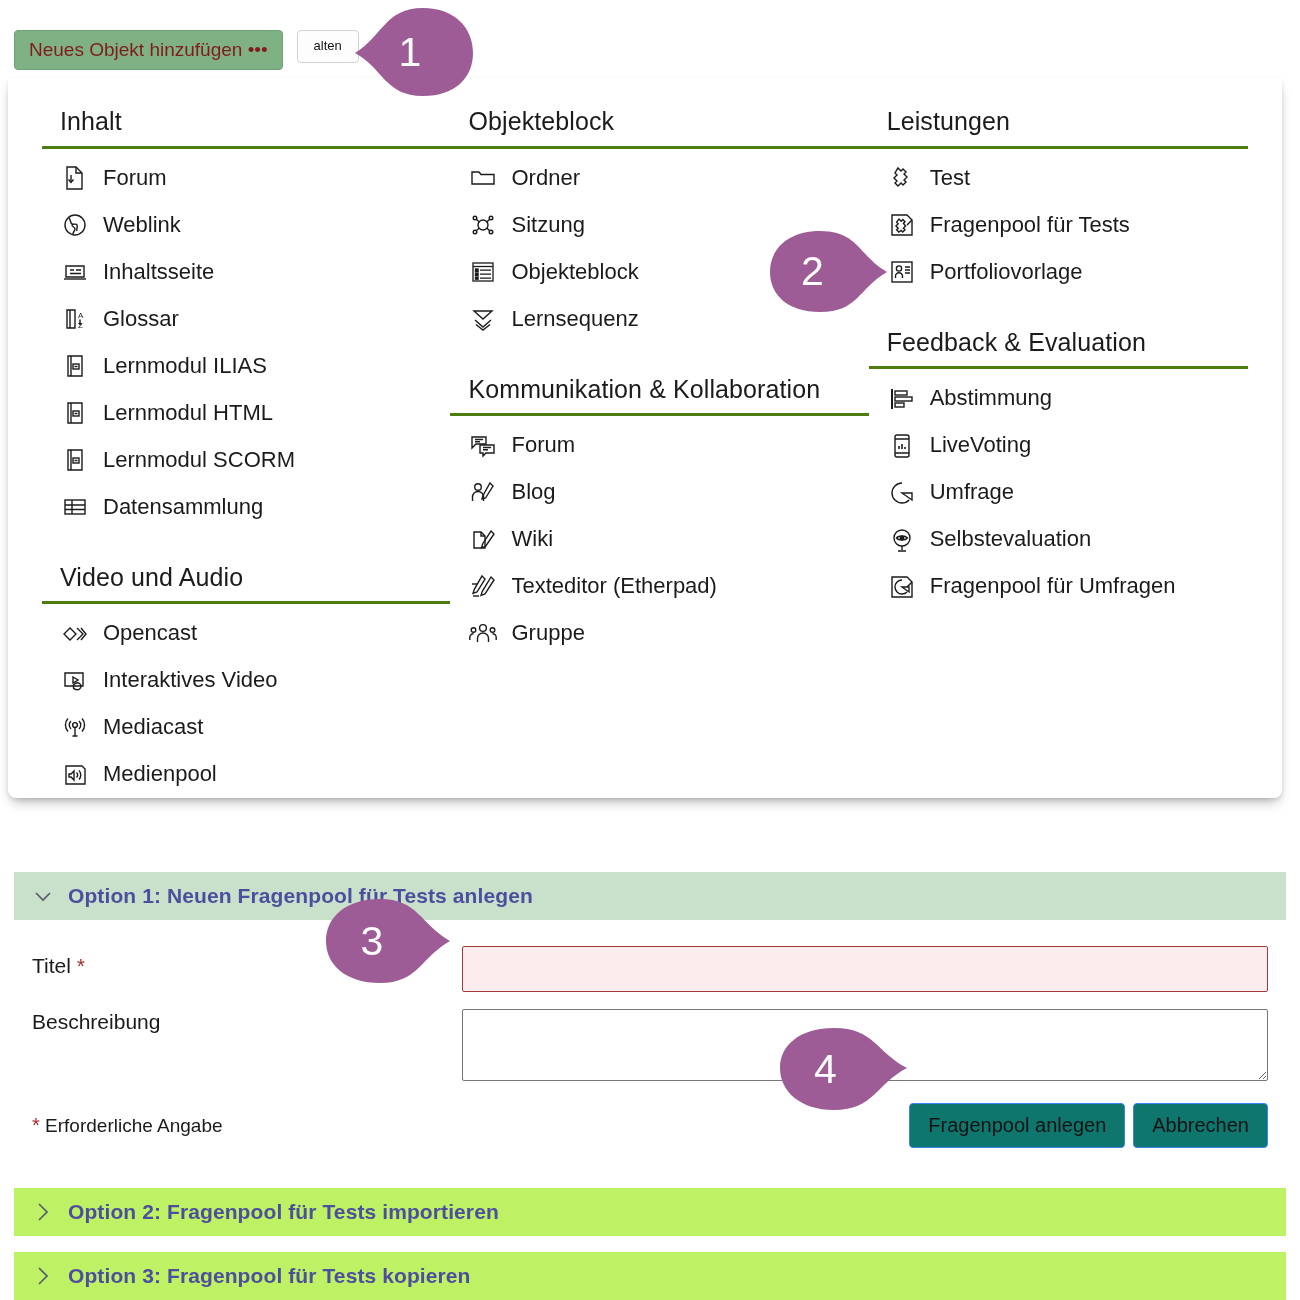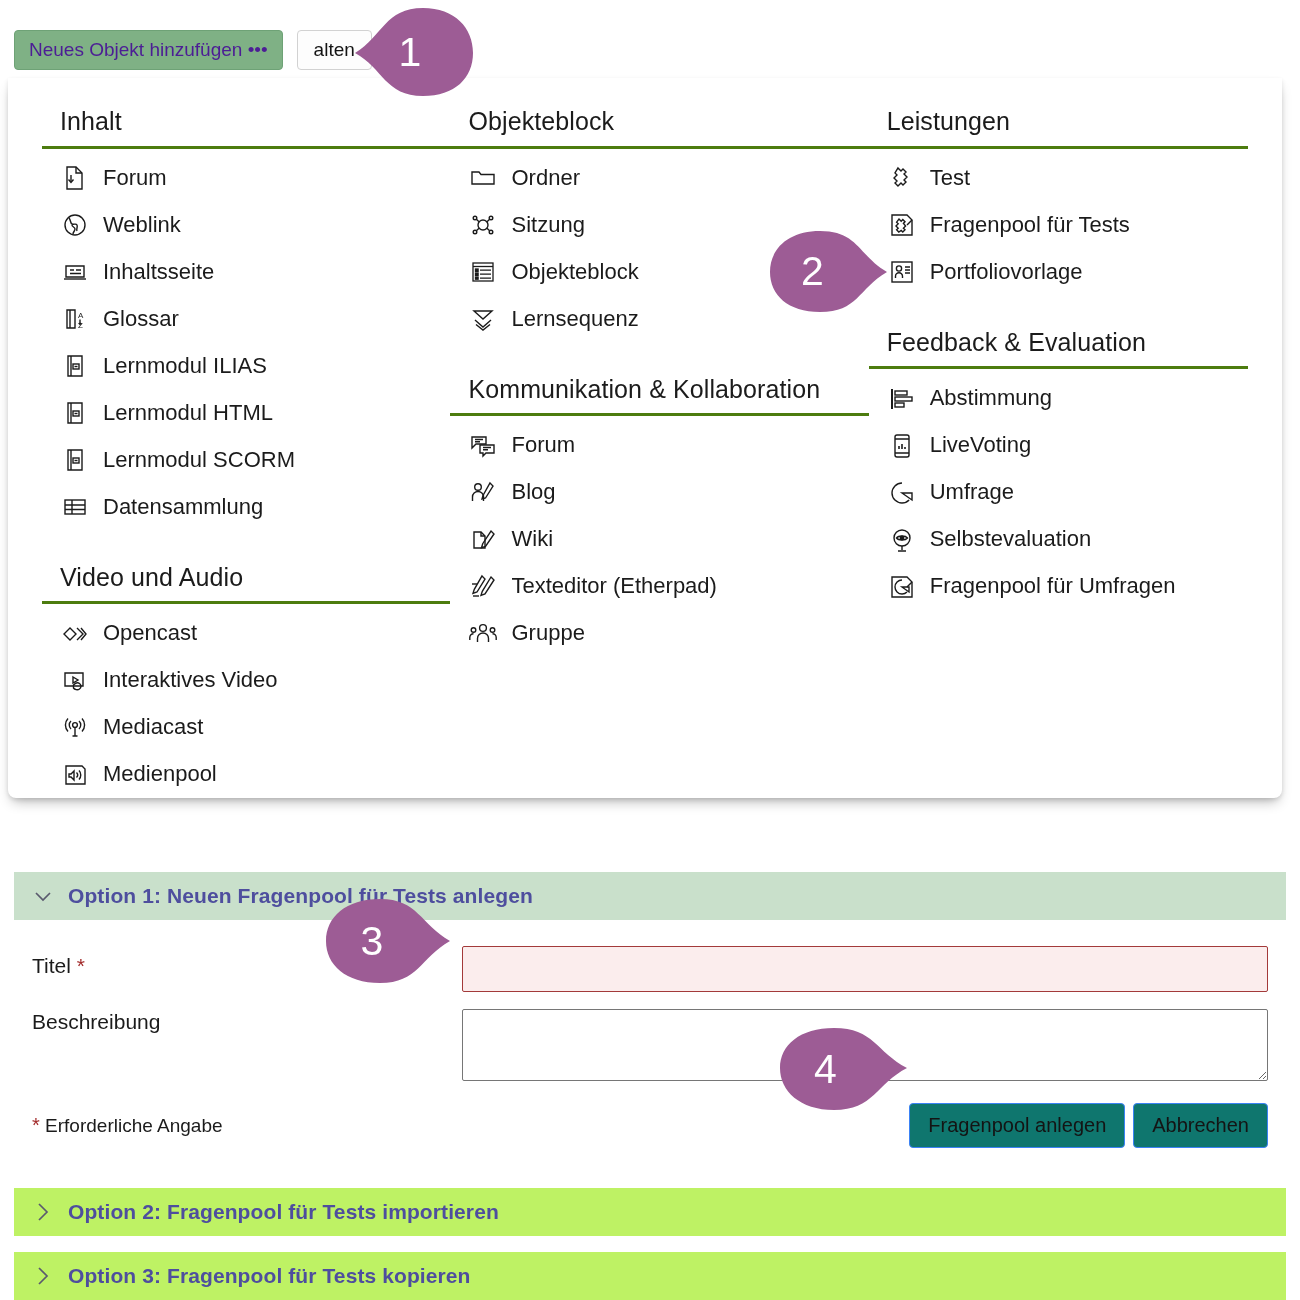--- a/index.html
+++ b/index.html
@@ -10,26 +10,26 @@
     font-family:"Liberation Sans", sans-serif;
     color:#1a1a1a;
     position:relative;
     overflow:hidden;
   }
 
   
   .toolbar { position:absolute; left:14px; top:30px; display:flex; gap:14px; align-items:flex-start; z-index:6; }
   .btn-add {
     background:#7fb185; border:1px solid #6ea276; border-radius:4px;
-    padding:8px 14px; font-size:19px; color:#4c1d95; line-height:1.15;
+    padding:8px 14px; font-size:19px; color:#7f1d1d; line-height:1.15;
     white-space:nowrap; cursor:pointer;
   }
   .btn-plain {
     background:#fdfdfd; border:1px solid #d2d2d2; border-radius:4px;
-    padding:8px 16px; font-size:19px; color:#141414; line-height:1.15;
+    padding:8px 16px; font-size:13px; color:#141414; line-height:1.15;
     white-space:nowrap; cursor:pointer;
   }
 
   
   .panel {
     position:absolute; left:8px; top:78px; width:1274px; height:720px;
     background:#ffffff;
     border-radius:0 0 8px 8px;
     box-shadow:0 7px 13px -4px rgba(0,0,0,0.30), 0 2px 4px rgba(0,0,0,0.10);
     z-index:3;

